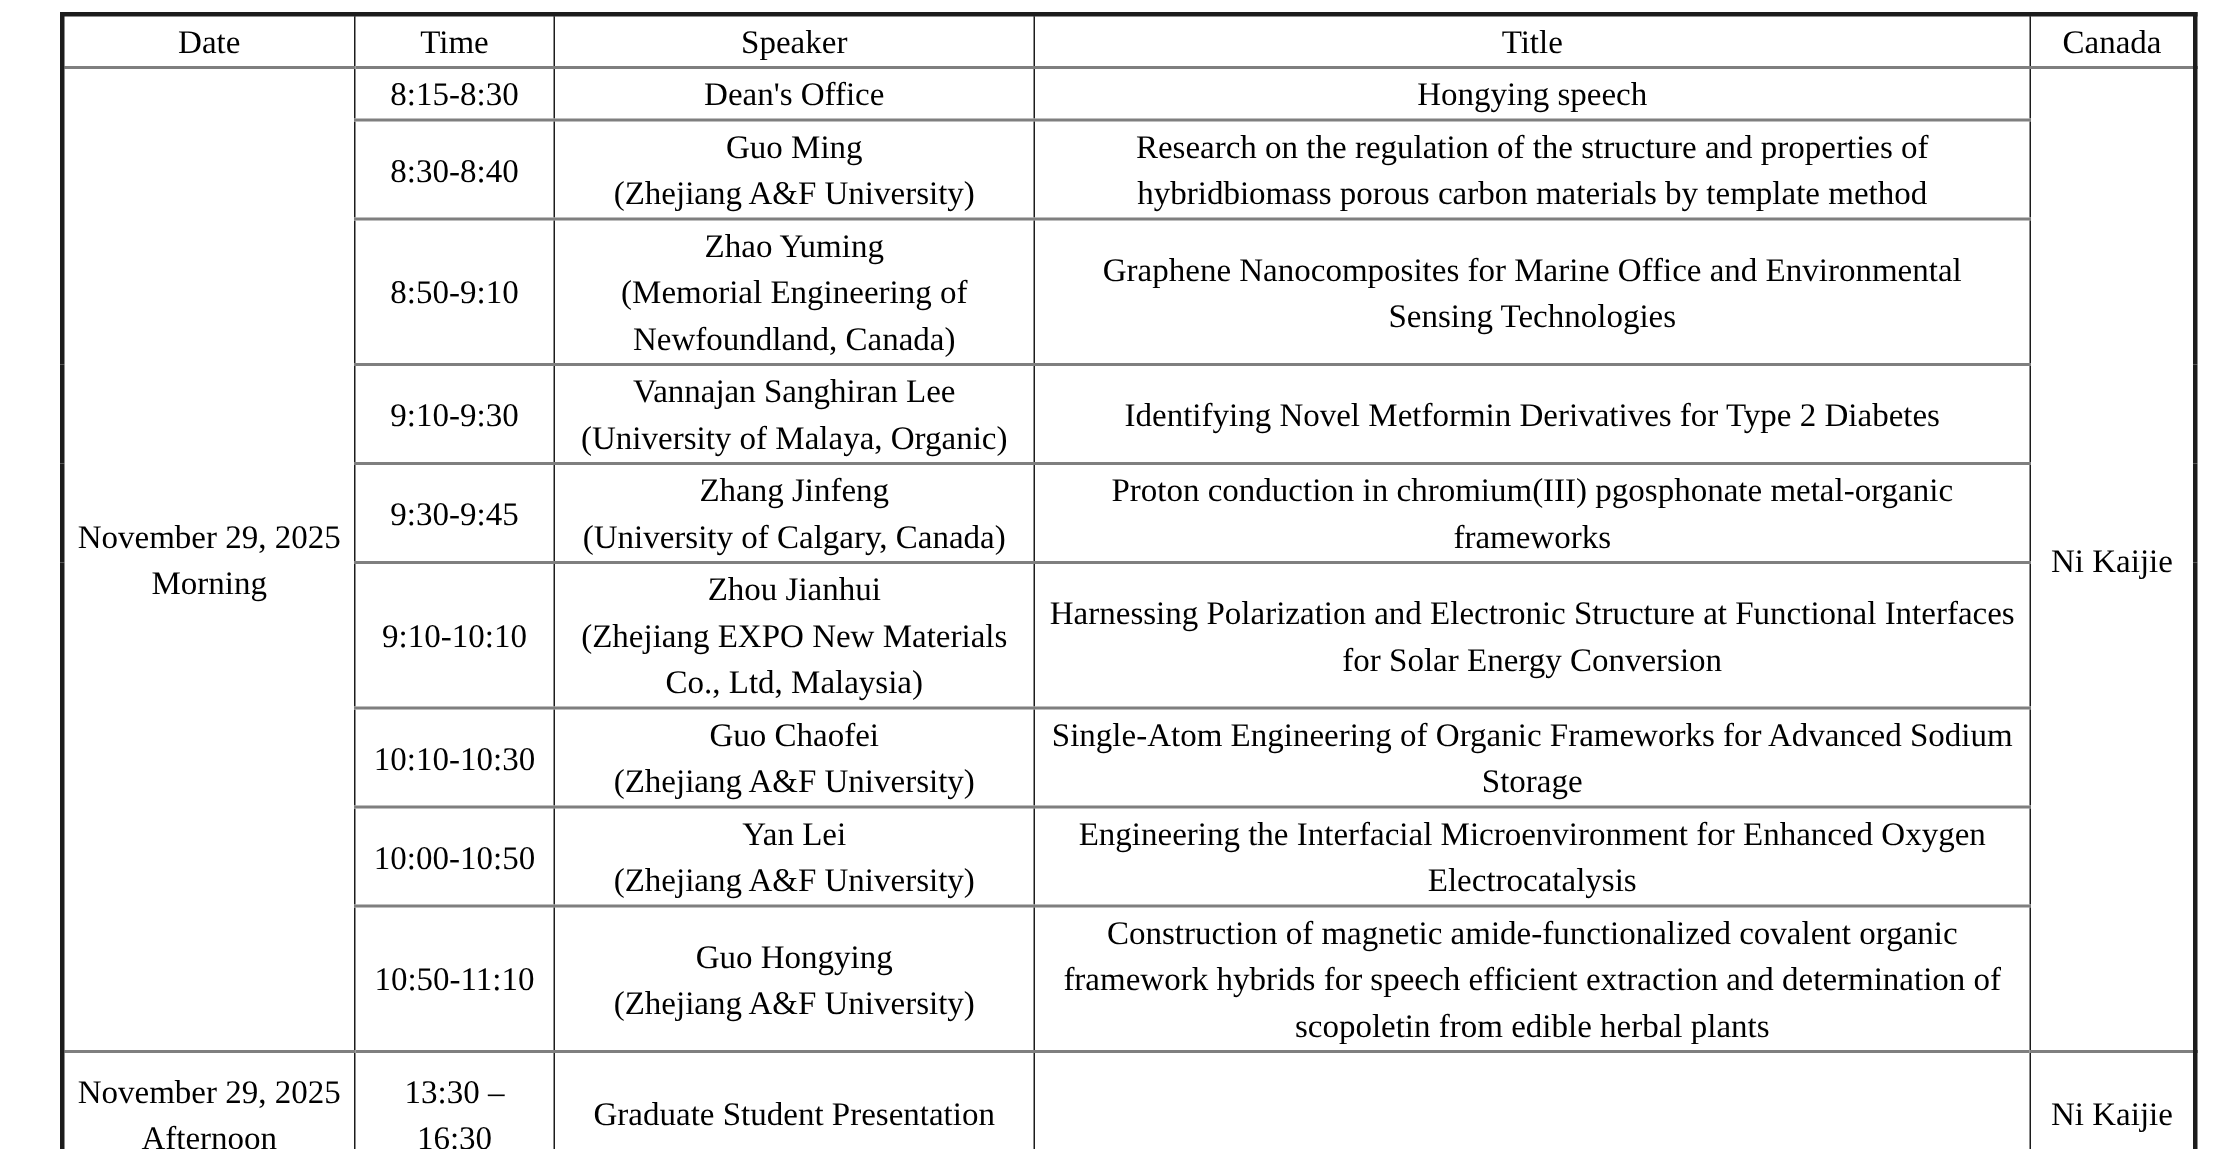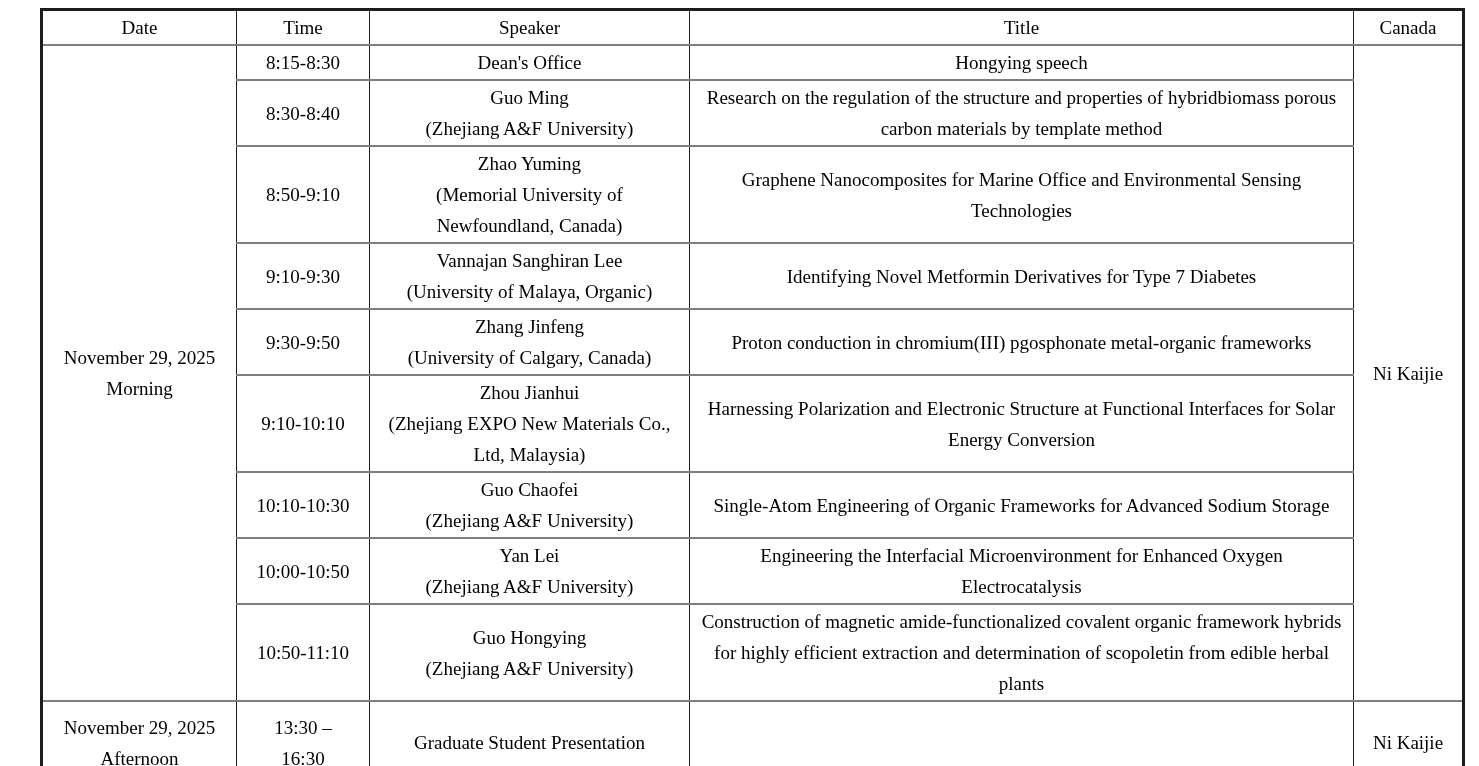--- a/index.html
+++ b/index.html
@@ -31,21 +31,21 @@
   col.c-title   { width: 664px; }
   col.c-chair   { width: 110px; }
 
   th, td {
     border-left: 1px solid #1c1c1c;
     border-right: 1px solid #1c1c1c;
     border-top: 2px solid #7f7f7f;
     border-bottom: 2px solid #7f7f7f;
     text-align: center;
     vertical-align: middle;
-    font-size: 19px;
+    font-size: 22px;
     line-height: 31px;
     font-weight: normal;
     padding: 1px 8px;
     white-space: pre-line;
     overflow: hidden;
   }
   tr.h-hdr { height: 30px; }
   tr.h-s   { height: 30px; }
   tr.h-m   { height: 61px; }
   tr.h-l   { height: 93px; }
@@ -84,33 +84,33 @@
       <tr class="h-m">
         <td>8:30-8:40</td>
         <td>Guo Ming
 (Zhejiang A&amp;F University)</td>
         <td>Research on the regulation of the structure and properties of hybridbiomass porous carbon materials by template method</td>
       </tr>
 
       <tr class="h-l">
         <td>8:50-9:10</td>
         <td>Zhao Yuming
-(Memorial University of Newfoundland, Canada)</td>
+(Memorial Engineering of Newfoundland, Canada)</td>
         <td>Graphene Nanocomposites for Marine Office and Environmental Sensing Technologies</td>
       </tr>
 
       <tr class="h-m">
         <td>9:10-9:30</td>
         <td>Vannajan Sanghiran Lee
 (University of Malaya, Organic)</td>
-        <td>Identifying Novel Metformin Derivatives for Type 7 Diabetes</td>
+        <td>Identifying Novel Metformin Derivatives for Type 2 Diabetes</td>
       </tr>
 
       <tr class="h-m">
-        <td>9:30-9:50</td>
+        <td>9:30-9:45</td>
         <td>Zhang Jinfeng
 (University of Calgary, Canada)</td>
         <td>Proton conduction in chromium(III) pgosphonate metal-organic frameworks</td>
       </tr>
 
       <tr class="h-l">
         <td>9:10-10:10</td>
         <td>Zhou Jianhui
 (Zhejiang EXPO New Materials Co., Ltd, Malaysia)</td>
         <td>Harnessing Polarization and Electronic Structure at Functional Interfaces for Solar Energy Conversion</td>
@@ -127,21 +127,21 @@
         <td>10:00-10:50</td>
         <td>Yan Lei
 (Zhejiang A&amp;F University)</td>
         <td>Engineering the Interfacial Microenvironment for Enhanced Oxygen Electrocatalysis</td>
       </tr>
 
       <tr class="h-l">
         <td>10:50-11:10</td>
         <td>Guo Hongying
 (Zhejiang A&amp;F University)</td>
-        <td>Construction of magnetic amide-functionalized covalent organic framework hybrids for highly efficient extraction and determination of scopoletin from edible herbal plants</td>
+        <td>Construction of magnetic amide-functionalized covalent organic framework hybrids for speech efficient extraction and determination of scopoletin from edible herbal plants</td>
       </tr>
 
       <tr class="h-pm">
         <td>November 29, 2025
 Afternoon</td>
         <td>13:30 –
 16:30</td>
         <td>Graduate Student Presentation</td>
         <td></td>
         <td>Ni Kaijie</td>

